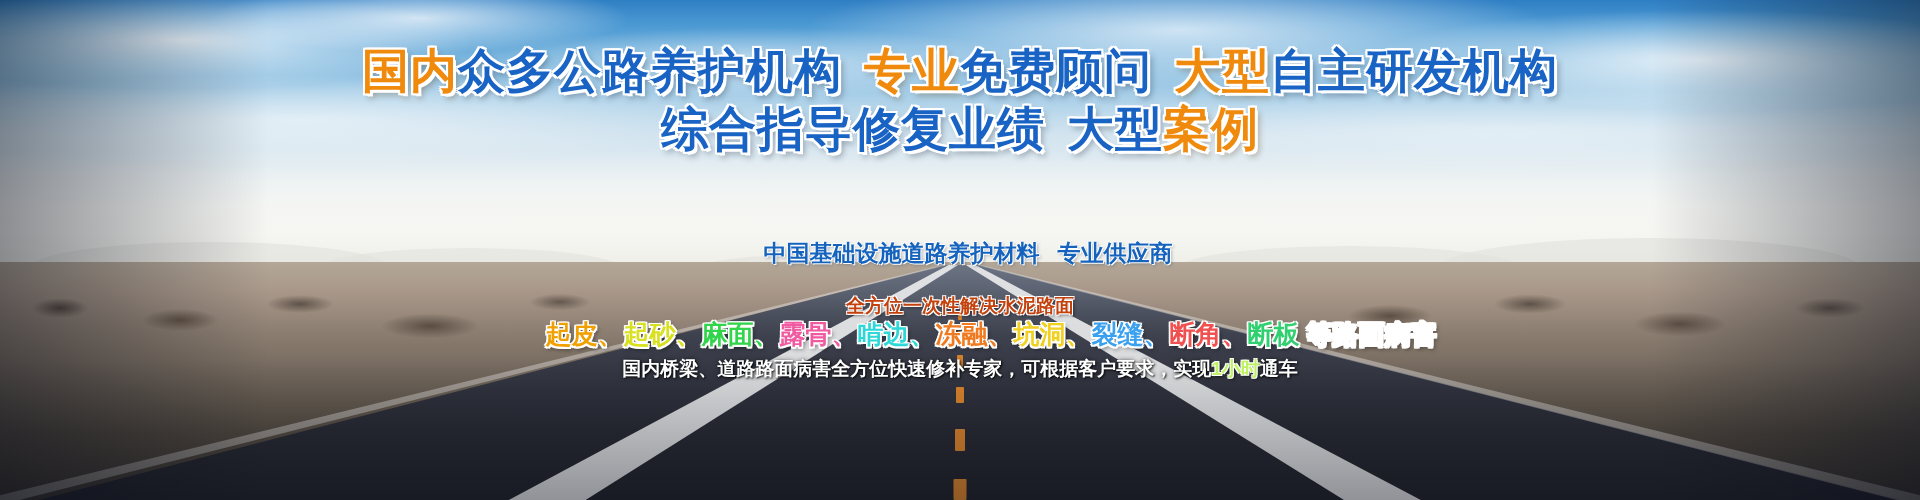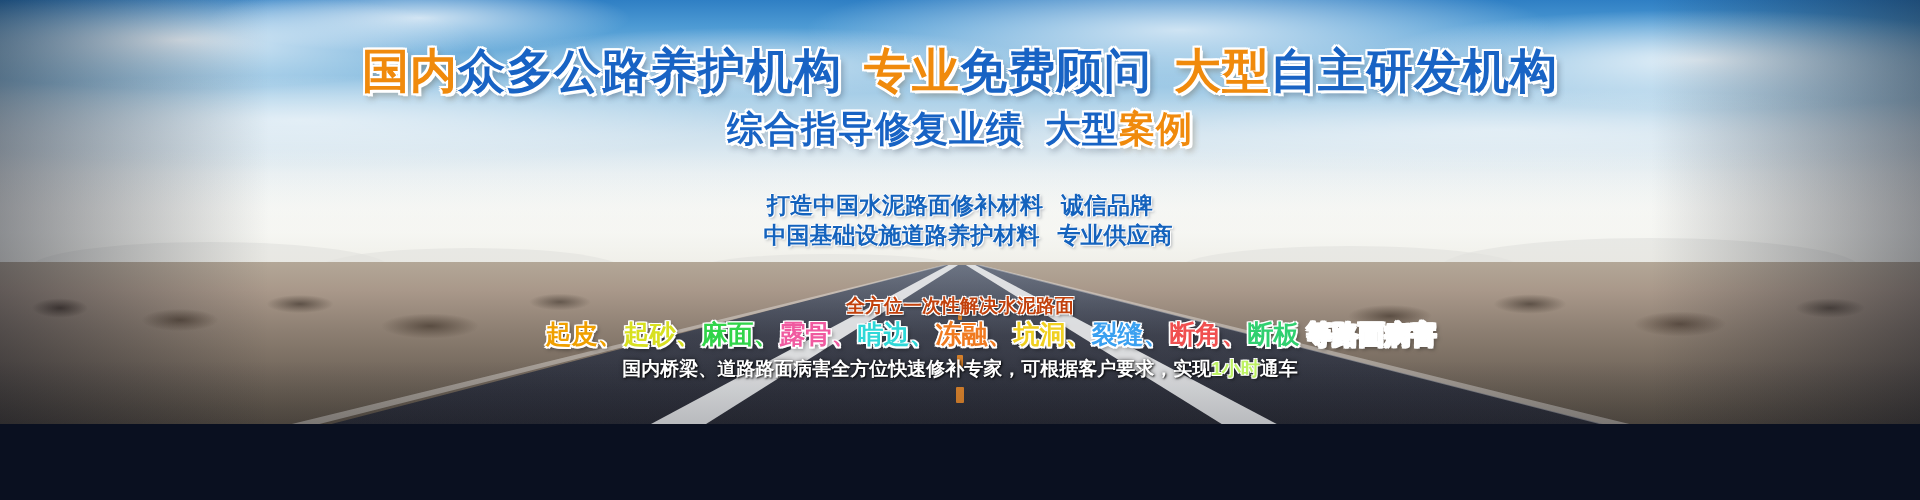--- a/index.html
+++ b/index.html
@@ -5,21 +5,21 @@
 <style>
   * { margin:0; padding:0; box-sizing:border-box; }
   html, body {
     width:1920px; height:500px;
     overflow:hidden;
     font-family:"Liberation Sans","DejaVu Sans",sans-serif;
     background:#0a1020;
   }
   .banner {
     position:relative;
-    width:1920px; height:424px;
+    width:1920px; height:500px;
     overflow:hidden;
   }
 
   
   .sky {
     position:absolute; left:0; top:0; width:1920px; height:300px;
     background:
       linear-gradient(to bottom,
         #2f7fc4 0%,
         #4e9bd4 9%,
@@ -131,21 +131,21 @@
   }
 
   .headline {
     position:absolute; left:0; width:1920px;
     text-align:center;
     font-weight:bold;
     letter-spacing:1px;
     white-space:nowrap;
   }
   .headline-1 { top:42px; font-size:47px; line-height:58px; }
-  .headline-2 { top:100px; font-size:36px; line-height:58px; }
+  .headline-2 { top:100px; font-size:47px; line-height:58px; }
 
   .hl-blue {
     color:#1863c4;
     text-shadow:
       2px 0 0 #fff, -2px 0 0 #fff, 0 2px 0 #fff, 0 -2px 0 #fff,
       2px 2px 0 #fff, -2px 2px 0 #fff, 2px -2px 0 #fff, -2px -2px 0 #fff,
       3px 3px 0 #fff, 4px 5px 6px rgba(40,50,70,.45);
   }
   .hl-orange {
     color:#f08a0c;
@@ -160,21 +160,21 @@
     position:absolute; left:0; width:1920px;
     text-align:center;
     font-weight:bold;
     font-size:23px;
     line-height:31px;
     color:#1563bd;
     white-space:nowrap;
     text-shadow:1px 1px 0 #fff, -1px 0 0 #fff, 0 -1px 0 #fff, 2px 2px 3px rgba(60,70,90,.35);
   }
   .subtitle-1 { top:190px; }
-  .subtitle-2 { top:220px;padding-left:16px; }
+  .subtitle-2 { top:238px;padding-left:16px; }
   .gap-s { display:inline-block; width:18px; }
 
   .roadtext {
     position:absolute; left:0; width:1920px;
     text-align:center;
     font-weight:bold;
     white-space:nowrap;
   }
   .rt-1 {
     top:294px; font-size:19px; line-height:24px;
@@ -242,23 +242,20 @@
   <div class="content">
 
     <div class="headline headline-1">
       <span class="hl-orange">国内</span><span class="hl-blue">众多公路养护机构</span><span class="gapw"></span><span class="hl-orange">专业</span><span class="hl-blue">免费顾问</span><span class="gapw"></span><span class="hl-orange">大型</span><span class="hl-blue">自主研发机构</span>
     </div>
 
     <div class="headline headline-2">
       <span class="hl-blue">综合指导修复业绩</span><span class="gapw"></span><span class="hl-blue">大型</span><span class="hl-orange">案例</span>
     </div>
 
-    <div class="subtitle subtitle-1">
-      <span>打造中国水泥路面修补材料</span><span class="gap-s"></span><span>诚信品牌</span>
-    </div>
     <div class="subtitle subtitle-2">
       <span>中国基础设施道路养护材料</span><span class="gap-s"></span><span>专业供应商</span>
     </div>
 
     <div class="roadtext rt-1">全方位一次性解决水泥路面</div>
 
     <div class="roadtext rt-2" id="defect-list"><span style="color: rgb(240, 160, 0);">起皮、</span><span style="color: rgb(216, 224, 32);">起砂、</span><span style="color: rgb(49, 212, 74);">麻面、</span><span style="color: rgb(240, 90, 160);">露骨、</span><span style="color: rgb(47, 216, 216);">啃边、</span><span style="color: rgb(240, 122, 32);">冻融、</span><span style="color: rgb(240, 208, 32);">坑洞、</span><span style="color: rgb(58, 160, 240);">裂缝、</span><span style="color: rgb(240, 80, 80);">断角、</span><span style="color: rgb(48, 208, 112);">断板</span><span style="color: rgb(255, 255, 255);"> 等路面病害</span></div>
 
     <div class="roadtext rt-3">
       <span class="tail">国内桥梁、道路路面病害全方位快速修补专家，可根据客户要求，实现</span><span class="hot">1小时</span><span class="tail">通车</span>

